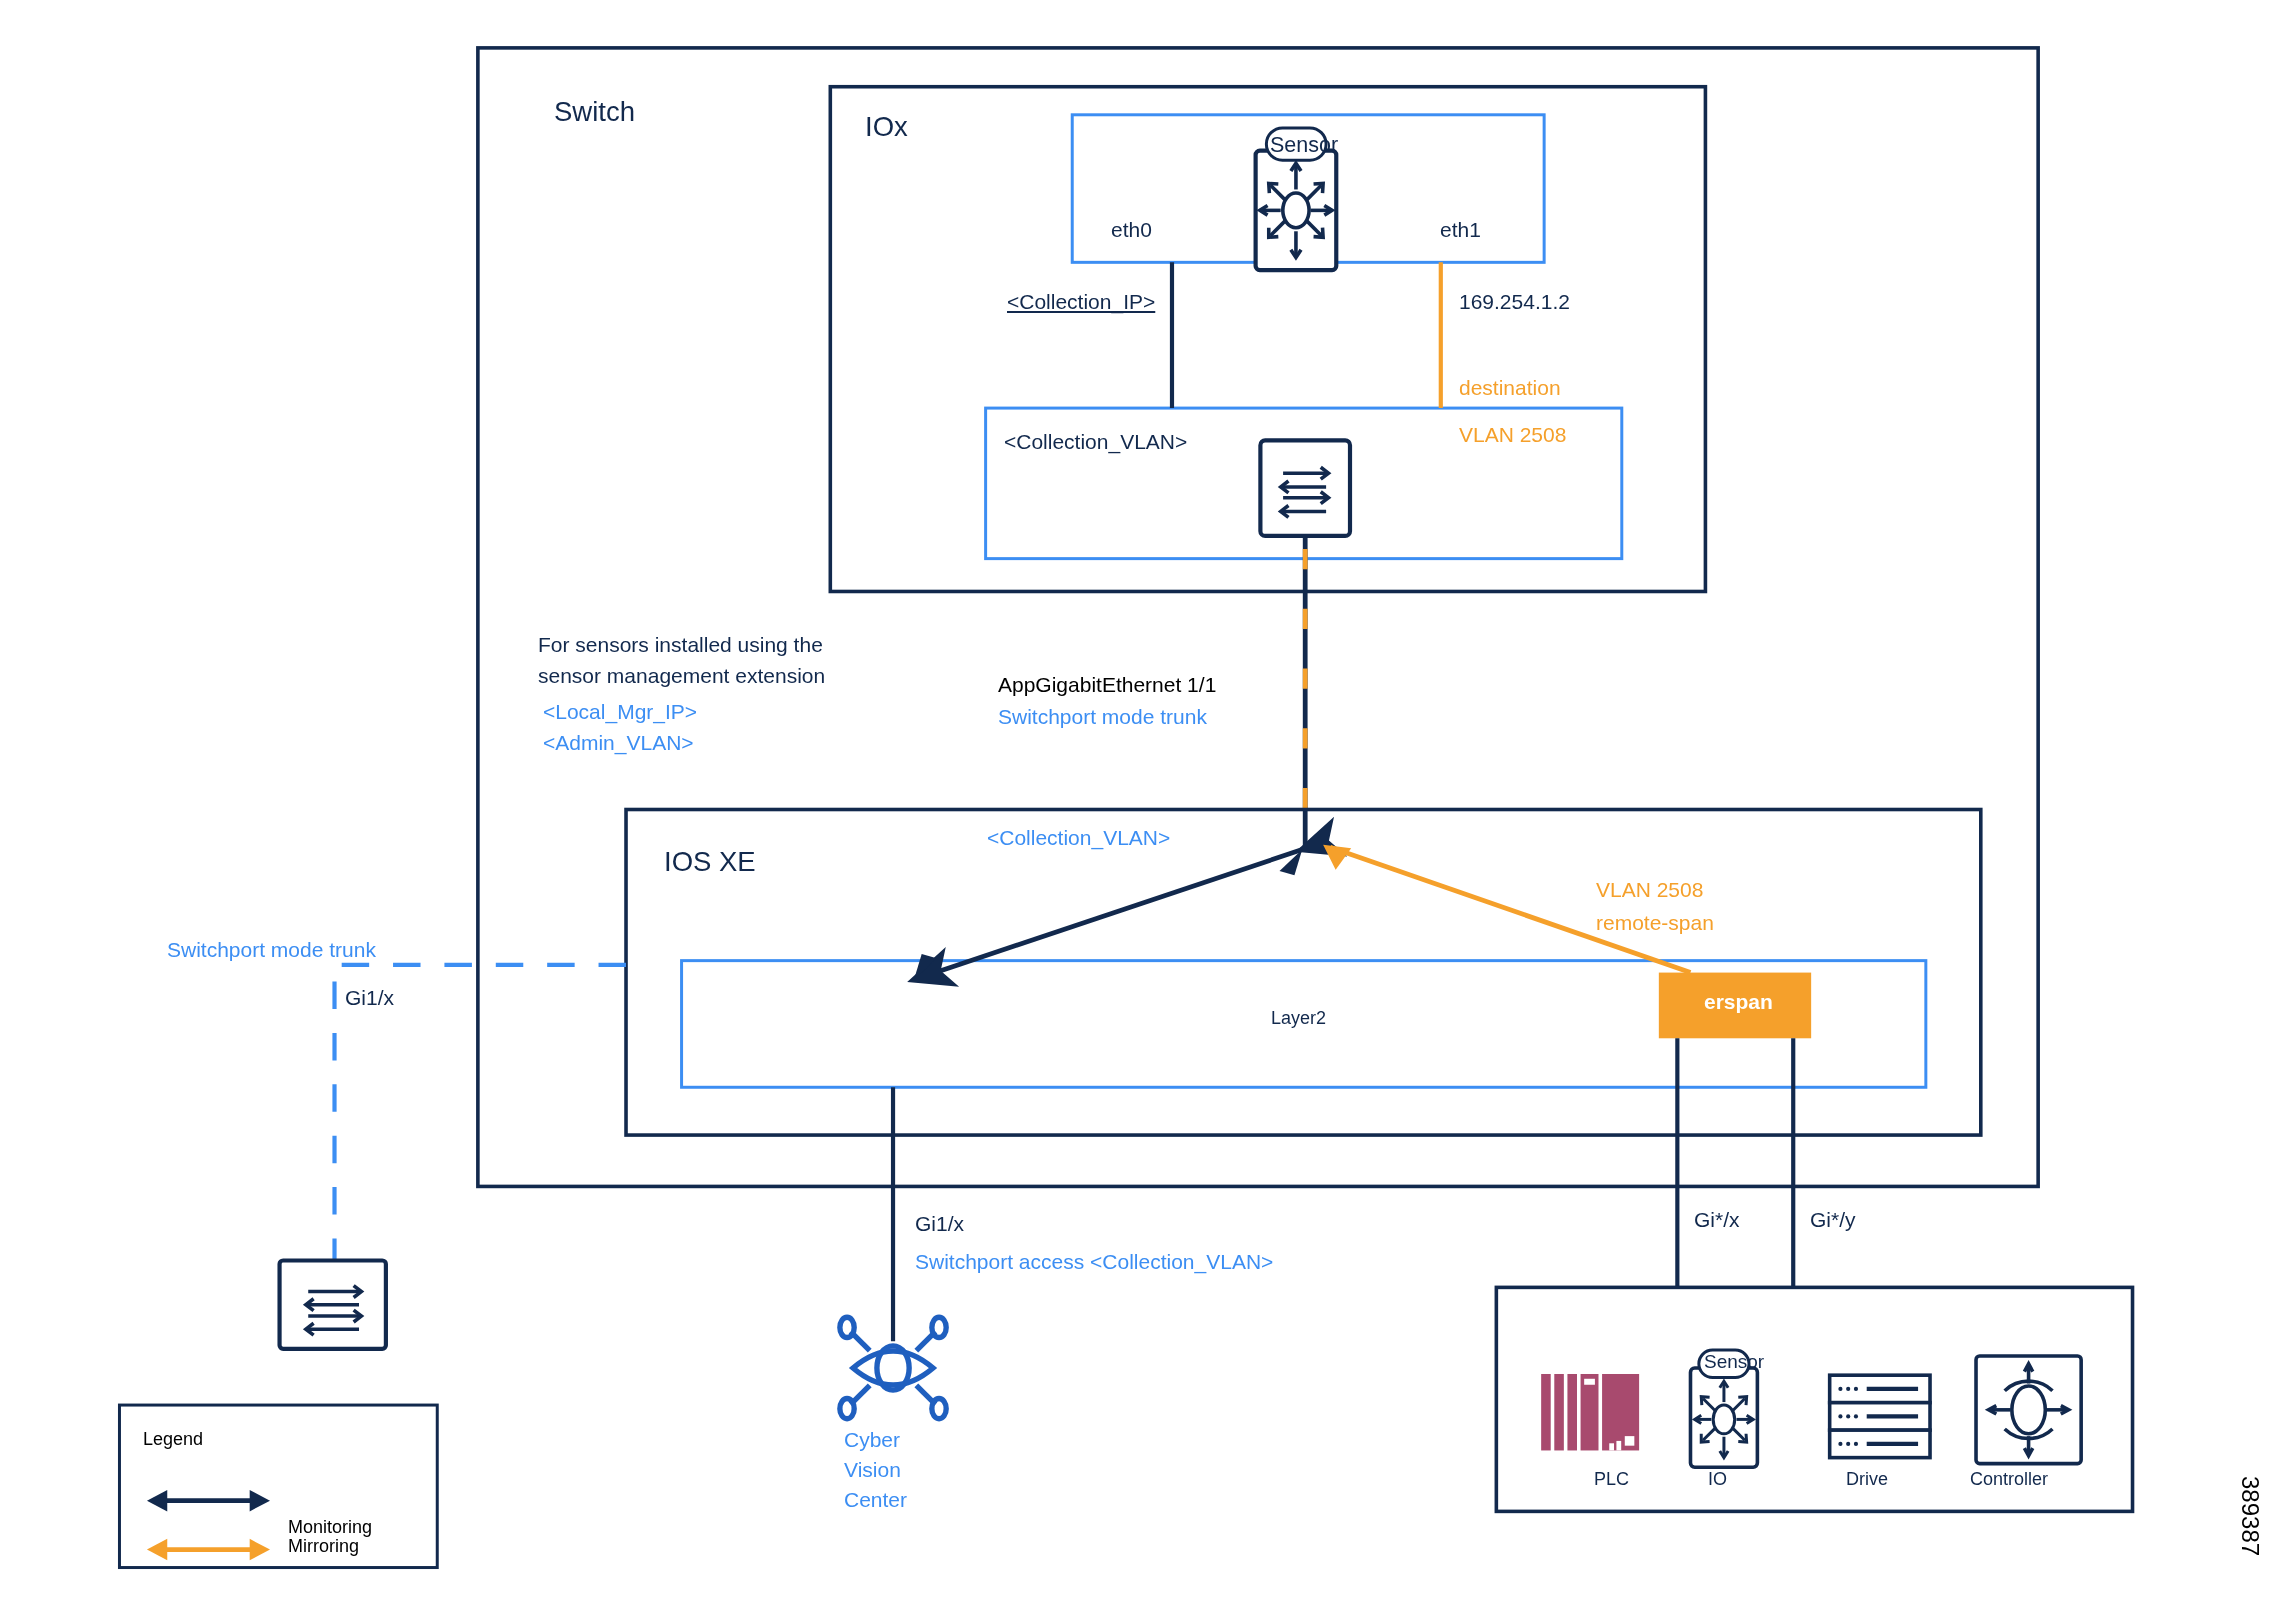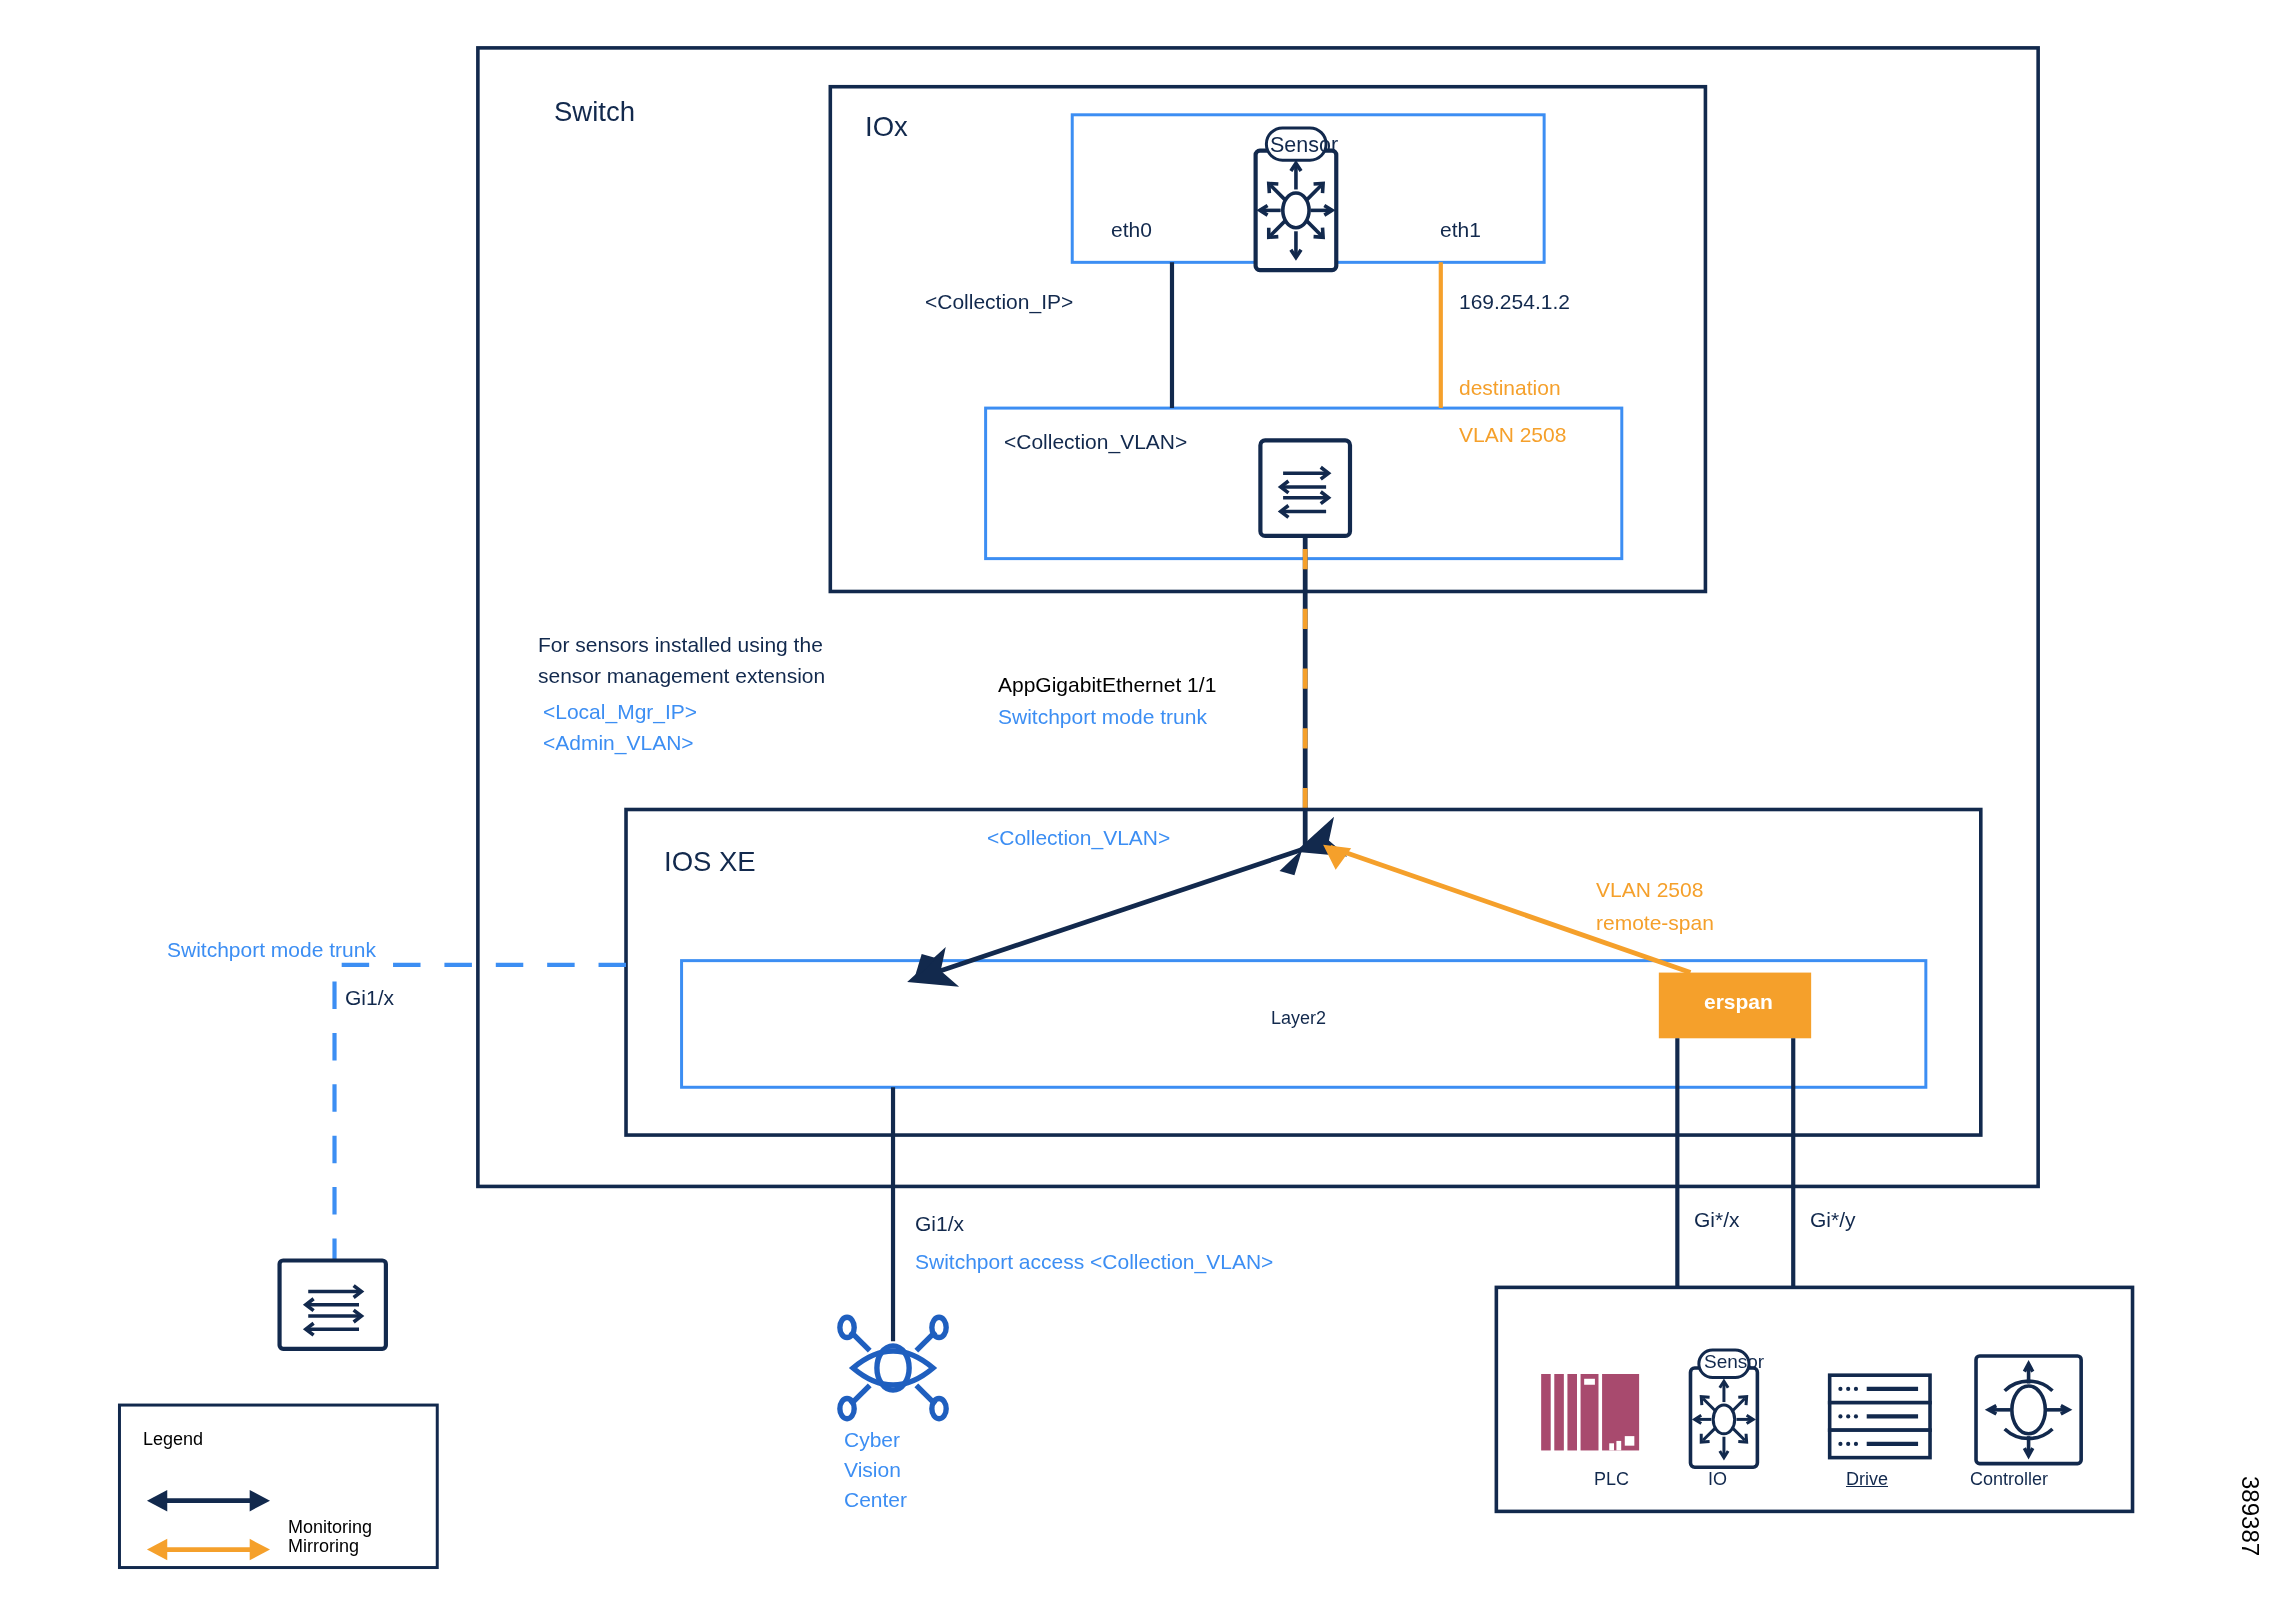--- a/index.html
+++ b/index.html
@@ -226,21 +226,21 @@
 
 <div class="tx navy f46" style="left:554px;top:96px;">Switch</div>
 
 <div class="tx navy f46" style="left:865px;top:111px;">IOx</div>
 
 <div class="tx navy f36" style="left:1270px;top:133px;">Sensor</div>
 
 <div class="tx navy f42" style="left:1111px;top:218px;">eth0</div>
 <div class="tx navy f42" style="left:1440px;top:218px;">eth1</div>
 
-<div class="tx navy f42" style="left:925px;top:290px;">&lt;Collection_IP&gt;</div>
+<div class="tx navy f42" style="left:1007px;top:290px;text-decoration:underline;">&lt;Collection_IP&gt;</div>
 
 <div class="tx navy f42" style="left:1459px;top:290px;">169.254.1.2</div>
 
 <div class="tx orange f42" style="left:1459px;top:376px;">destination</div>
 
 <div class="tx orange f42" style="left:1459px;top:423px;">VLAN 2508</div>
 
 <div class="tx navy f42" style="left:1004px;top:430px;">&lt;Collection_VLAN&gt;</div>
 
 <div class="tx navy f42" style="left:538px;top:633px;">For sensors installed using the</div>
@@ -272,21 +272,21 @@
 <div class="tx blue f42" style="left:844px;top:1458px;">Vision</div>
 <div class="tx blue f42" style="left:844px;top:1488px;">Center</div>
 
 <div class="tx navy f42" style="left:1694px;top:1208px;">Gi*/x</div>
 <div class="tx navy f42" style="left:1810px;top:1208px;">Gi*/y</div>
 
 <div class="tx navy f32" style="left:1704px;top:1351px;font-size:19px;">Sensor</div>
 
 <div class="tx navy f44" style="left:1594px;top:1469px;">PLC</div>
 <div class="tx navy f44" style="left:1708px;top:1469px;">IO</div>
-<div class="tx navy f44" style="left:1846px;top:1469px;text-decoration:underline;">Drive</div>
+<div class="tx navy f44" style="left:1846px;top:1469px;">Drive</div>
 <div class="tx navy f44" style="left:1970px;top:1469px;">Controller</div>
 
 <div class="tx black f44" style="left:143px;top:1429px;">Legend</div>
 <div class="tx black f44" style="left:288px;top:1487px;margin-top:30px;">Monitoring</div>
 <div class="tx black f44" style="left:288px;top:1536px;">Mirroring</div>
 
 <div class="tx black f40 rot" style="left:2264px;top:1476px;">389387</div>
 
 </div>
 

